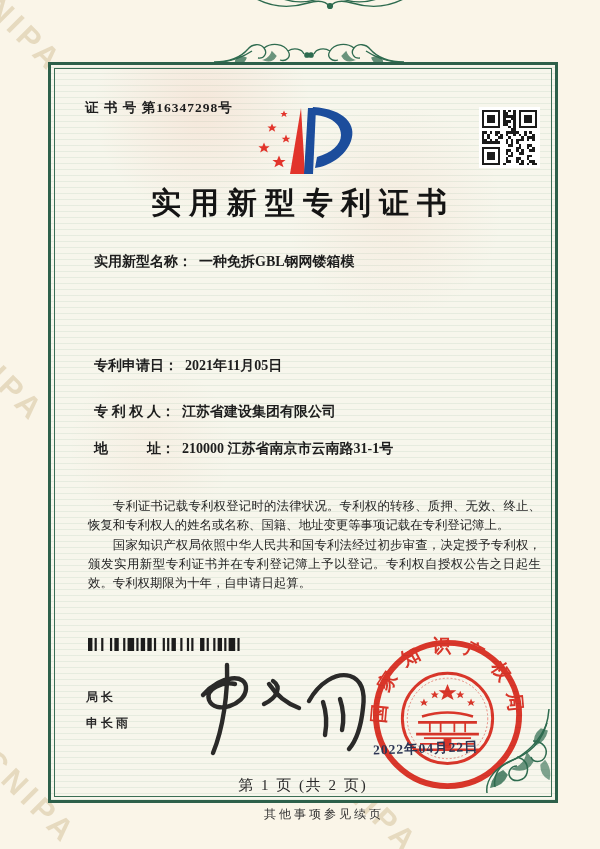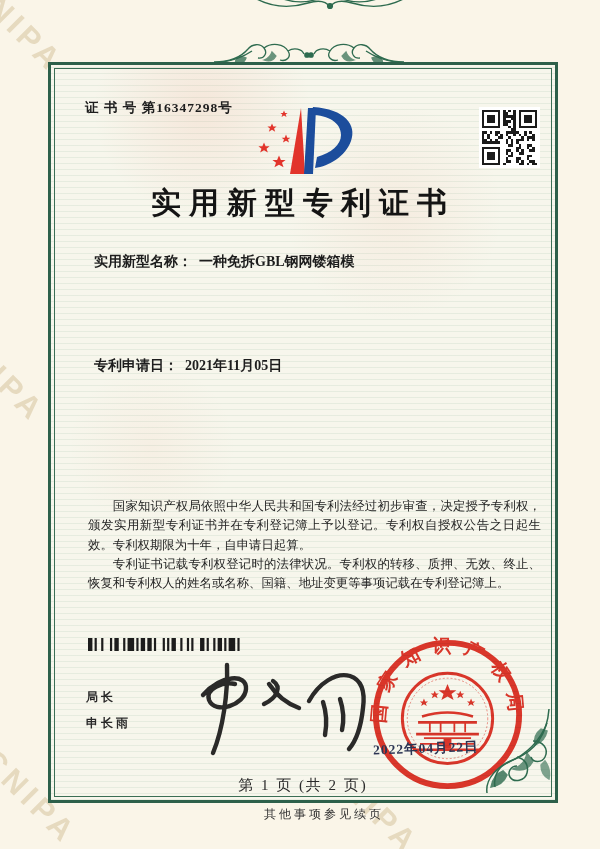--- a/index.html
+++ b/index.html
@@ -242,26 +242,32 @@
   </svg>
 
   <div class="title">实用新型专利证书</div>
 
   <div class="frow" style="top:188px">
     <span class="flabel">实用新型名称</span><span class="fcolon">：</span><span class="fvalue">一种免拆GBL钢网镂箱模</span>
   </div>
   <div class="frow" style="top:292px">
     <span class="flabel">专利申请日</span><span class="fcolon">：</span><span class="fvalue">2021年11月05日</span>
   </div>
+  <div class="frow" style="top:338px">
+    <span class="flabel">专利权人</span><span class="fcolon">：</span><span class="fvalue">江苏省建设集团有限公司</span>
+  </div>
+  <div class="frow" style="top:375px">
+    <span class="flabel">地址</span><span class="fcolon">：</span><span class="fvalue">210000 江苏省南京市云南路31-1号</span>
+  </div>
   <div class="frow" style="top:413px;width:460px">
   </div>
 
   <div class="paras">
+    <p>专利证书记载专利权登记时的法律状况。专利权的转移、质押、无效、终止、恢复和专利权人的姓名或名称、国籍、地址变更等事项记载在专利登记簿上。</p>
     <p>国家知识产权局依照中华人民共和国专利法经过初步审查，决定授予专利权，颁发实用新型专利证书并在专利登记簿上予以登记。专利权自授权公告之日起生效。专利权期限为十年，自申请日起算。</p>
-    <p>专利证书记载专利权登记时的法律状况。专利权的转移、质押、无效、终止、恢复和专利权人的姓名或名称、国籍、地址变更等事项记载在专利登记簿上。</p>
   </div>
 
   <svg id="barcode-svg" class="barcode" viewBox="0 0 71 13" preserveAspectRatio="none" fill="#1c1c1c">
       <rect x="0" y="0" width="2" height="13"></rect>
       <rect x="3" y="0" width="1" height="13"></rect>
       <rect x="6" y="0" width="1" height="13"></rect>
       <rect x="10" y="0" width="1" height="13"></rect>
       <rect x="12" y="0" width="2" height="13"></rect>
       <rect x="16" y="0" width="1" height="13"></rect>
       <rect x="18" y="0" width="3" height="13"></rect>

